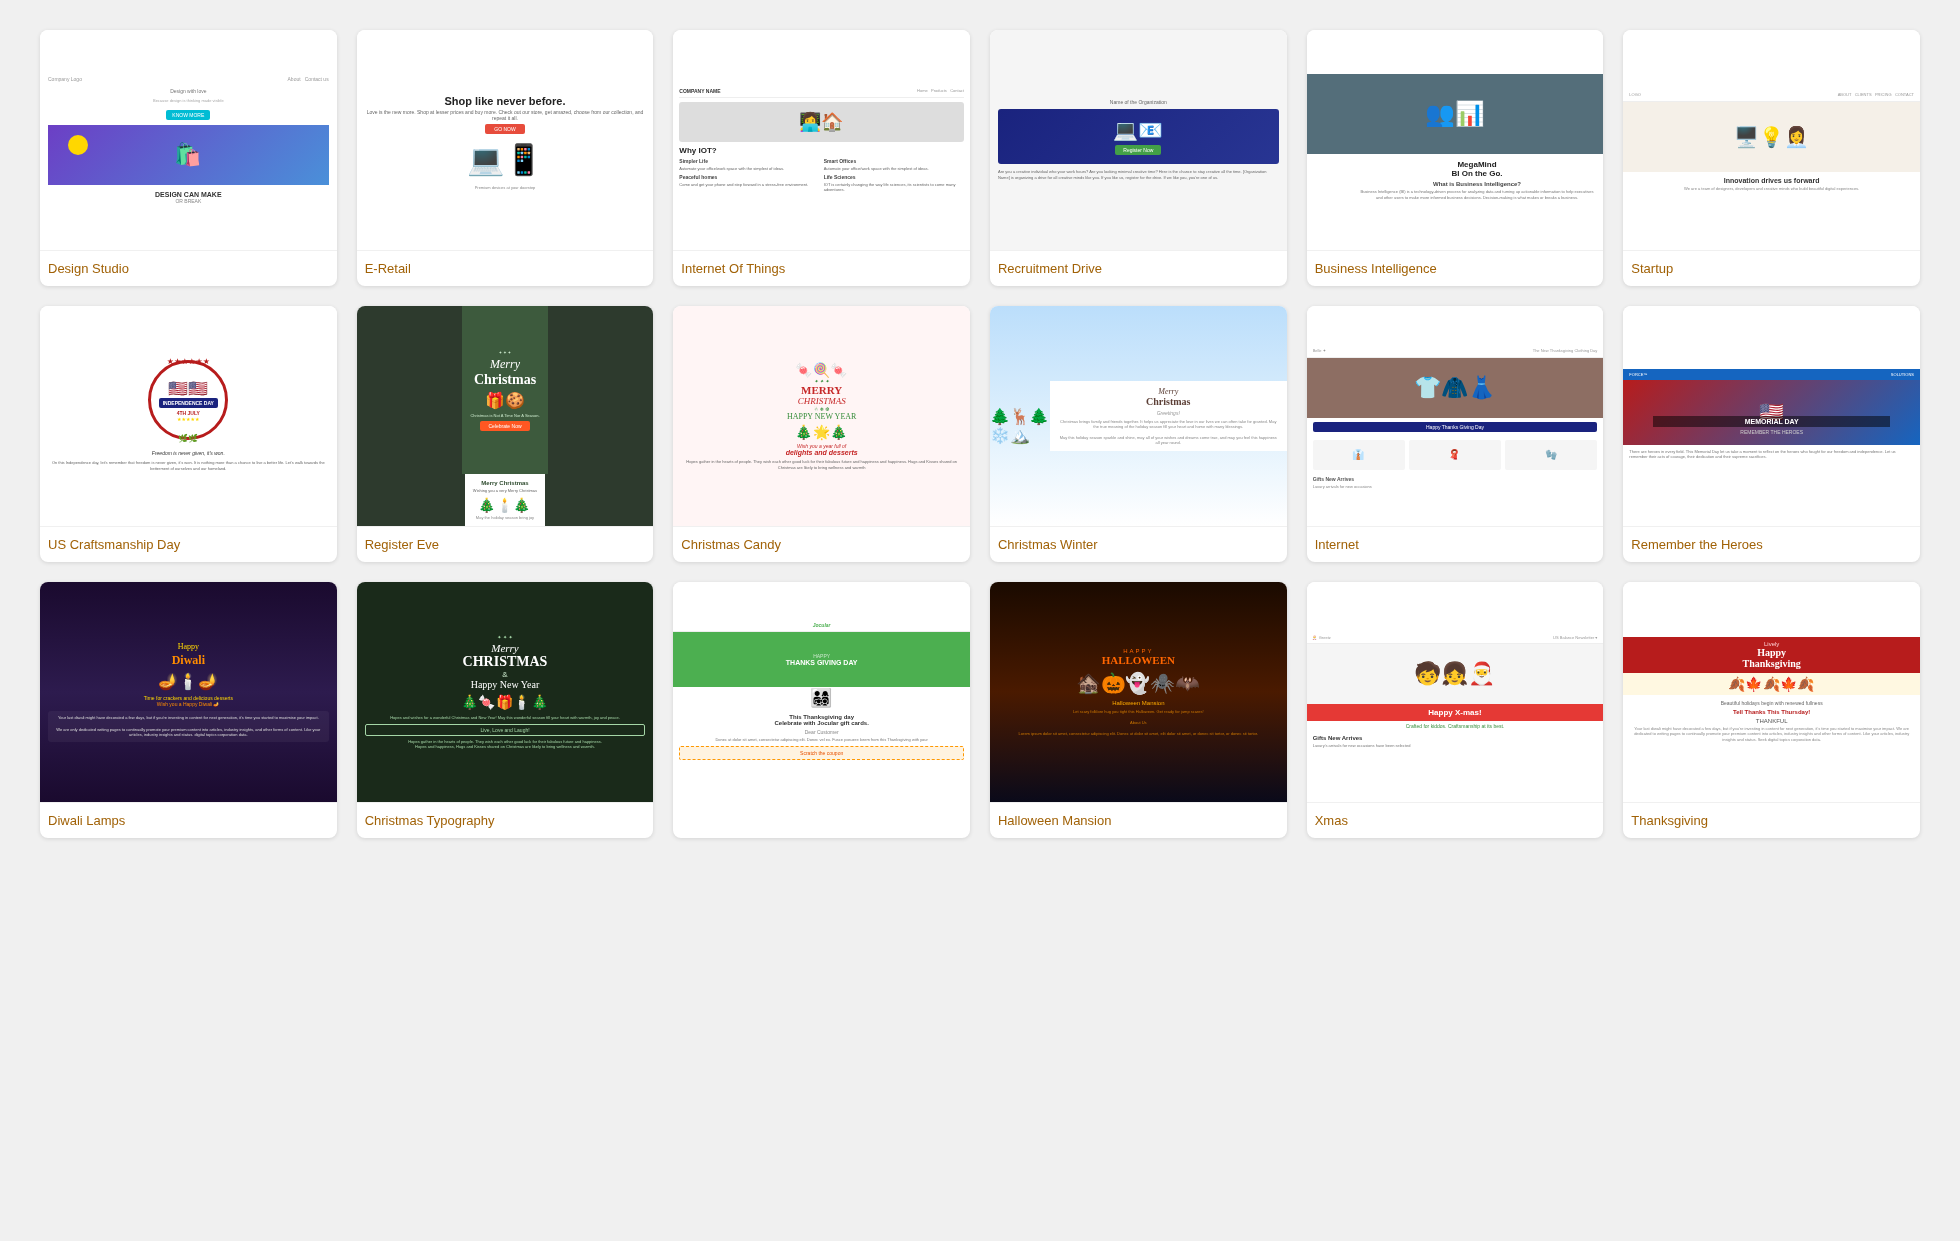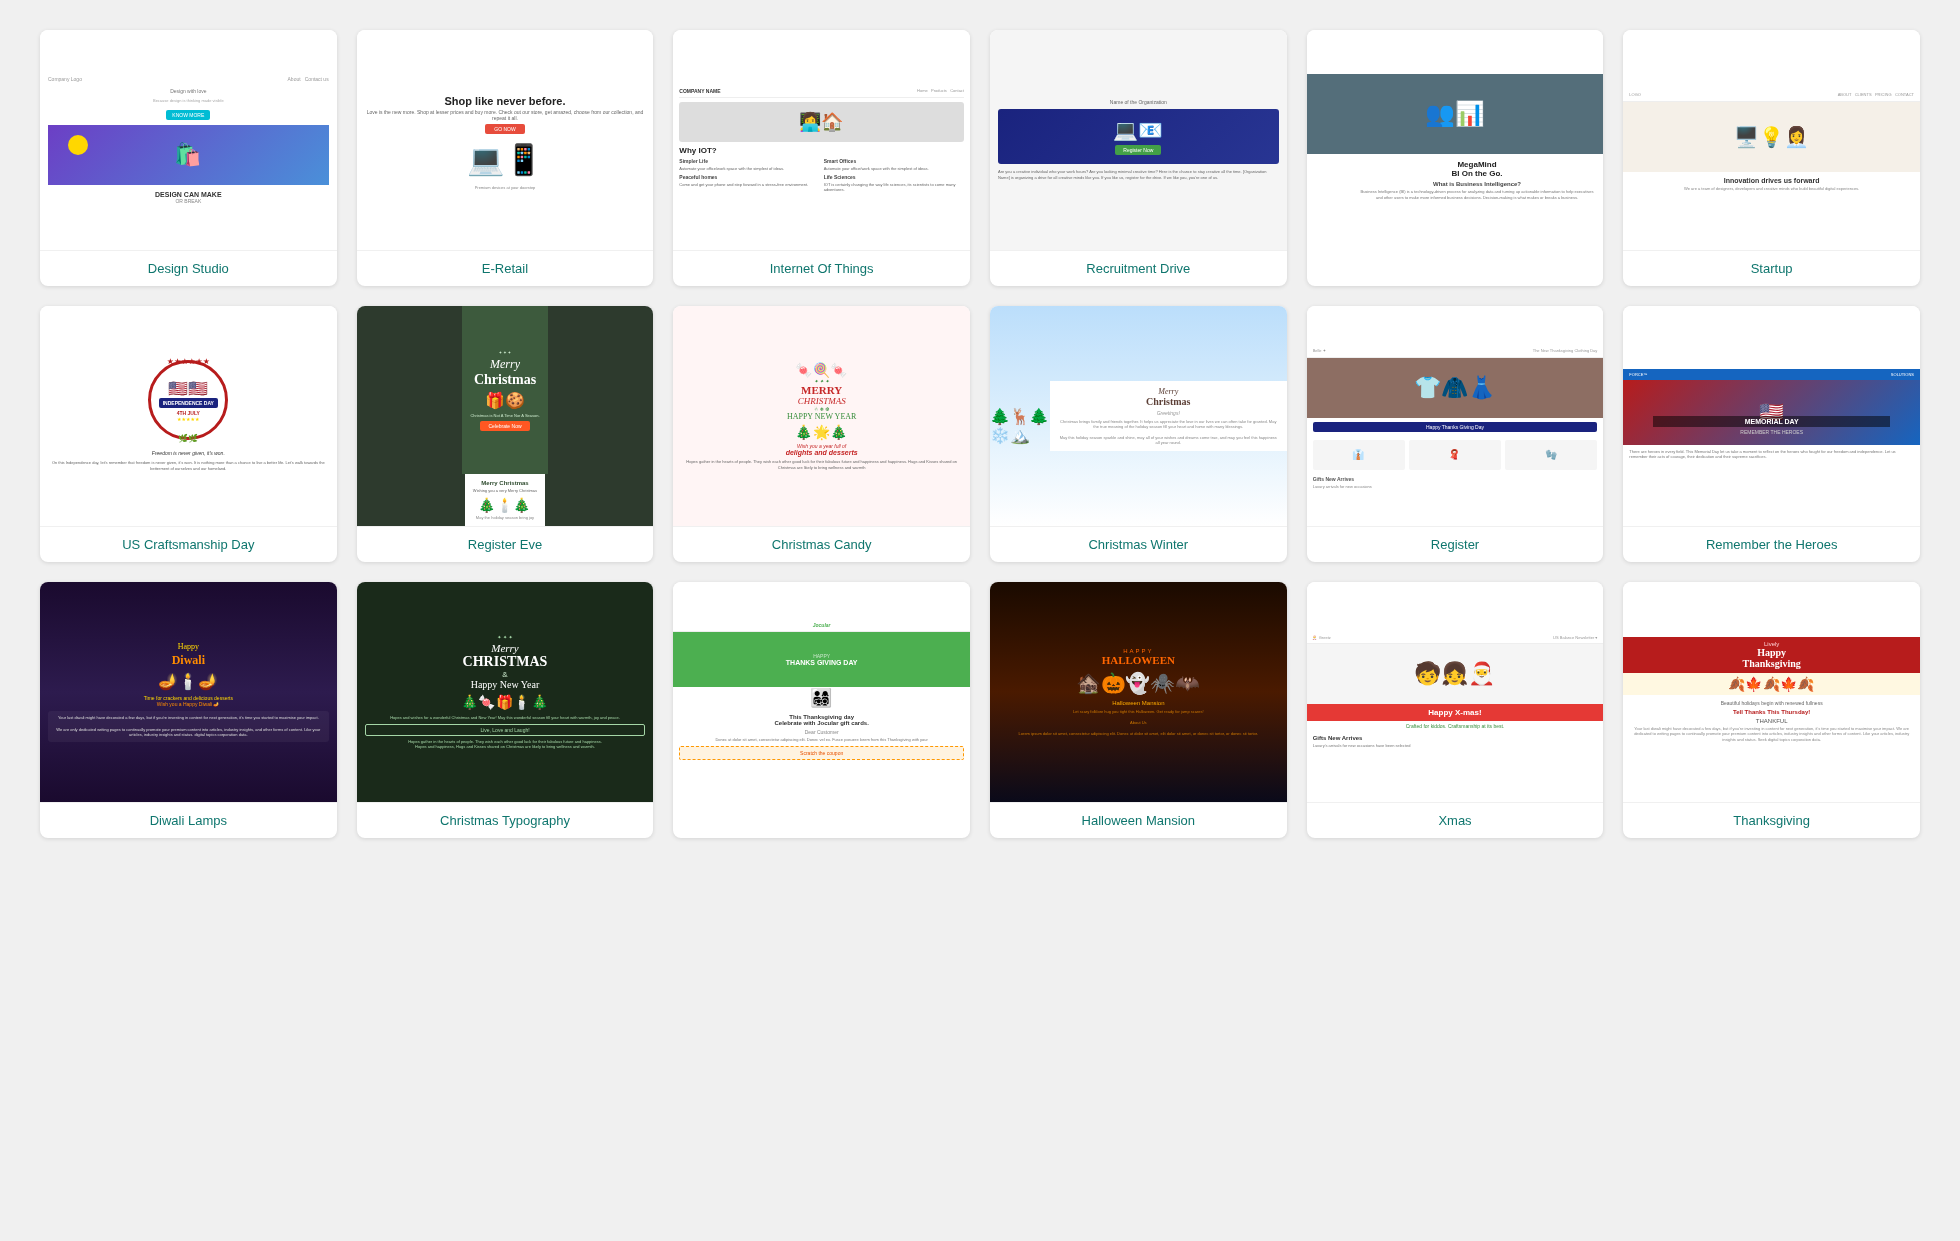--- a/index.html
+++ b/index.html
@@ -27,23 +27,23 @@
       display: flex;
       align-items: center;
       justify-content: center;
       font-size: 11px;
       color: #888;
       position: relative;
       overflow: hidden;
     }
     .card-label {
       padding: 10px 8px;
-      text-align: center;
+      text-align: left;
       font-size: 13px;
-      color: #0f766e;
+      color: #a16207;
       font-weight: 500;
       border-top: 1px solid #f0f0f0;
     }
 
     
     .t-design-studio {
       background: #fff;
       padding: 8px;
     }
     .t-design-studio .nav { display: flex; justify-content: space-between; font-size: 5px; color: #999; margin-bottom: 6px; }
@@ -288,20 +288,21 @@
         <div class="hero-img">
           <span class="people">👥📊</span>
         </div>
         <div class="content">
           <div class="headline">MegaMind<br>BI On the Go.</div>
           <div class="subhead">What is Business Intelligence?</div>
           <div class="body-text">Business Intelligence (BI) is a technology-driven process for analyzing data and turning up actionable information to help executives and other users to make more informed business decisions. Decision-making is what makes or breaks a business.</div>
         </div>
       </div>
     </div>
+    <div class="card-label">Business Intelligence</div>
   </div>
 
   <div class="card">
     <div class="card-thumb t-startup">
       <div style="width:100%">
         <div class="nav">
           <span>LOGO</span>
           <span>ABOUT &nbsp; CLIENTS &nbsp; PRICING &nbsp; CONTACT</span>
         </div>
         <div class="hero-img">
@@ -396,21 +397,21 @@
         <div class="tg-badge">Happy Thanks Giving Day</div>
         <div class="products">
           <div class="product">👔</div>
           <div class="product">🧣</div>
           <div class="product">🧤</div>
         </div>
         <div style="padding:2px 6px;font-size:5px;color:#555;font-weight:bold">Gifts New Arrives</div>
         <div style="padding:0 6px;font-size:4px;color:#888">Luxury arrivals for new occasions</div>
       </div>
     </div>
-    <div class="card-label">Register</div>
+    <div class="card-label">Internet</div>
   </div>
 
   <div class="card">
     <div class="card-thumb t-memorial">
       <div style="width:100%">
         <div class="header">
           <span>FORCE™</span>
           <span>SOLUTIONS</span>
         </div>
         <div class="hero">

